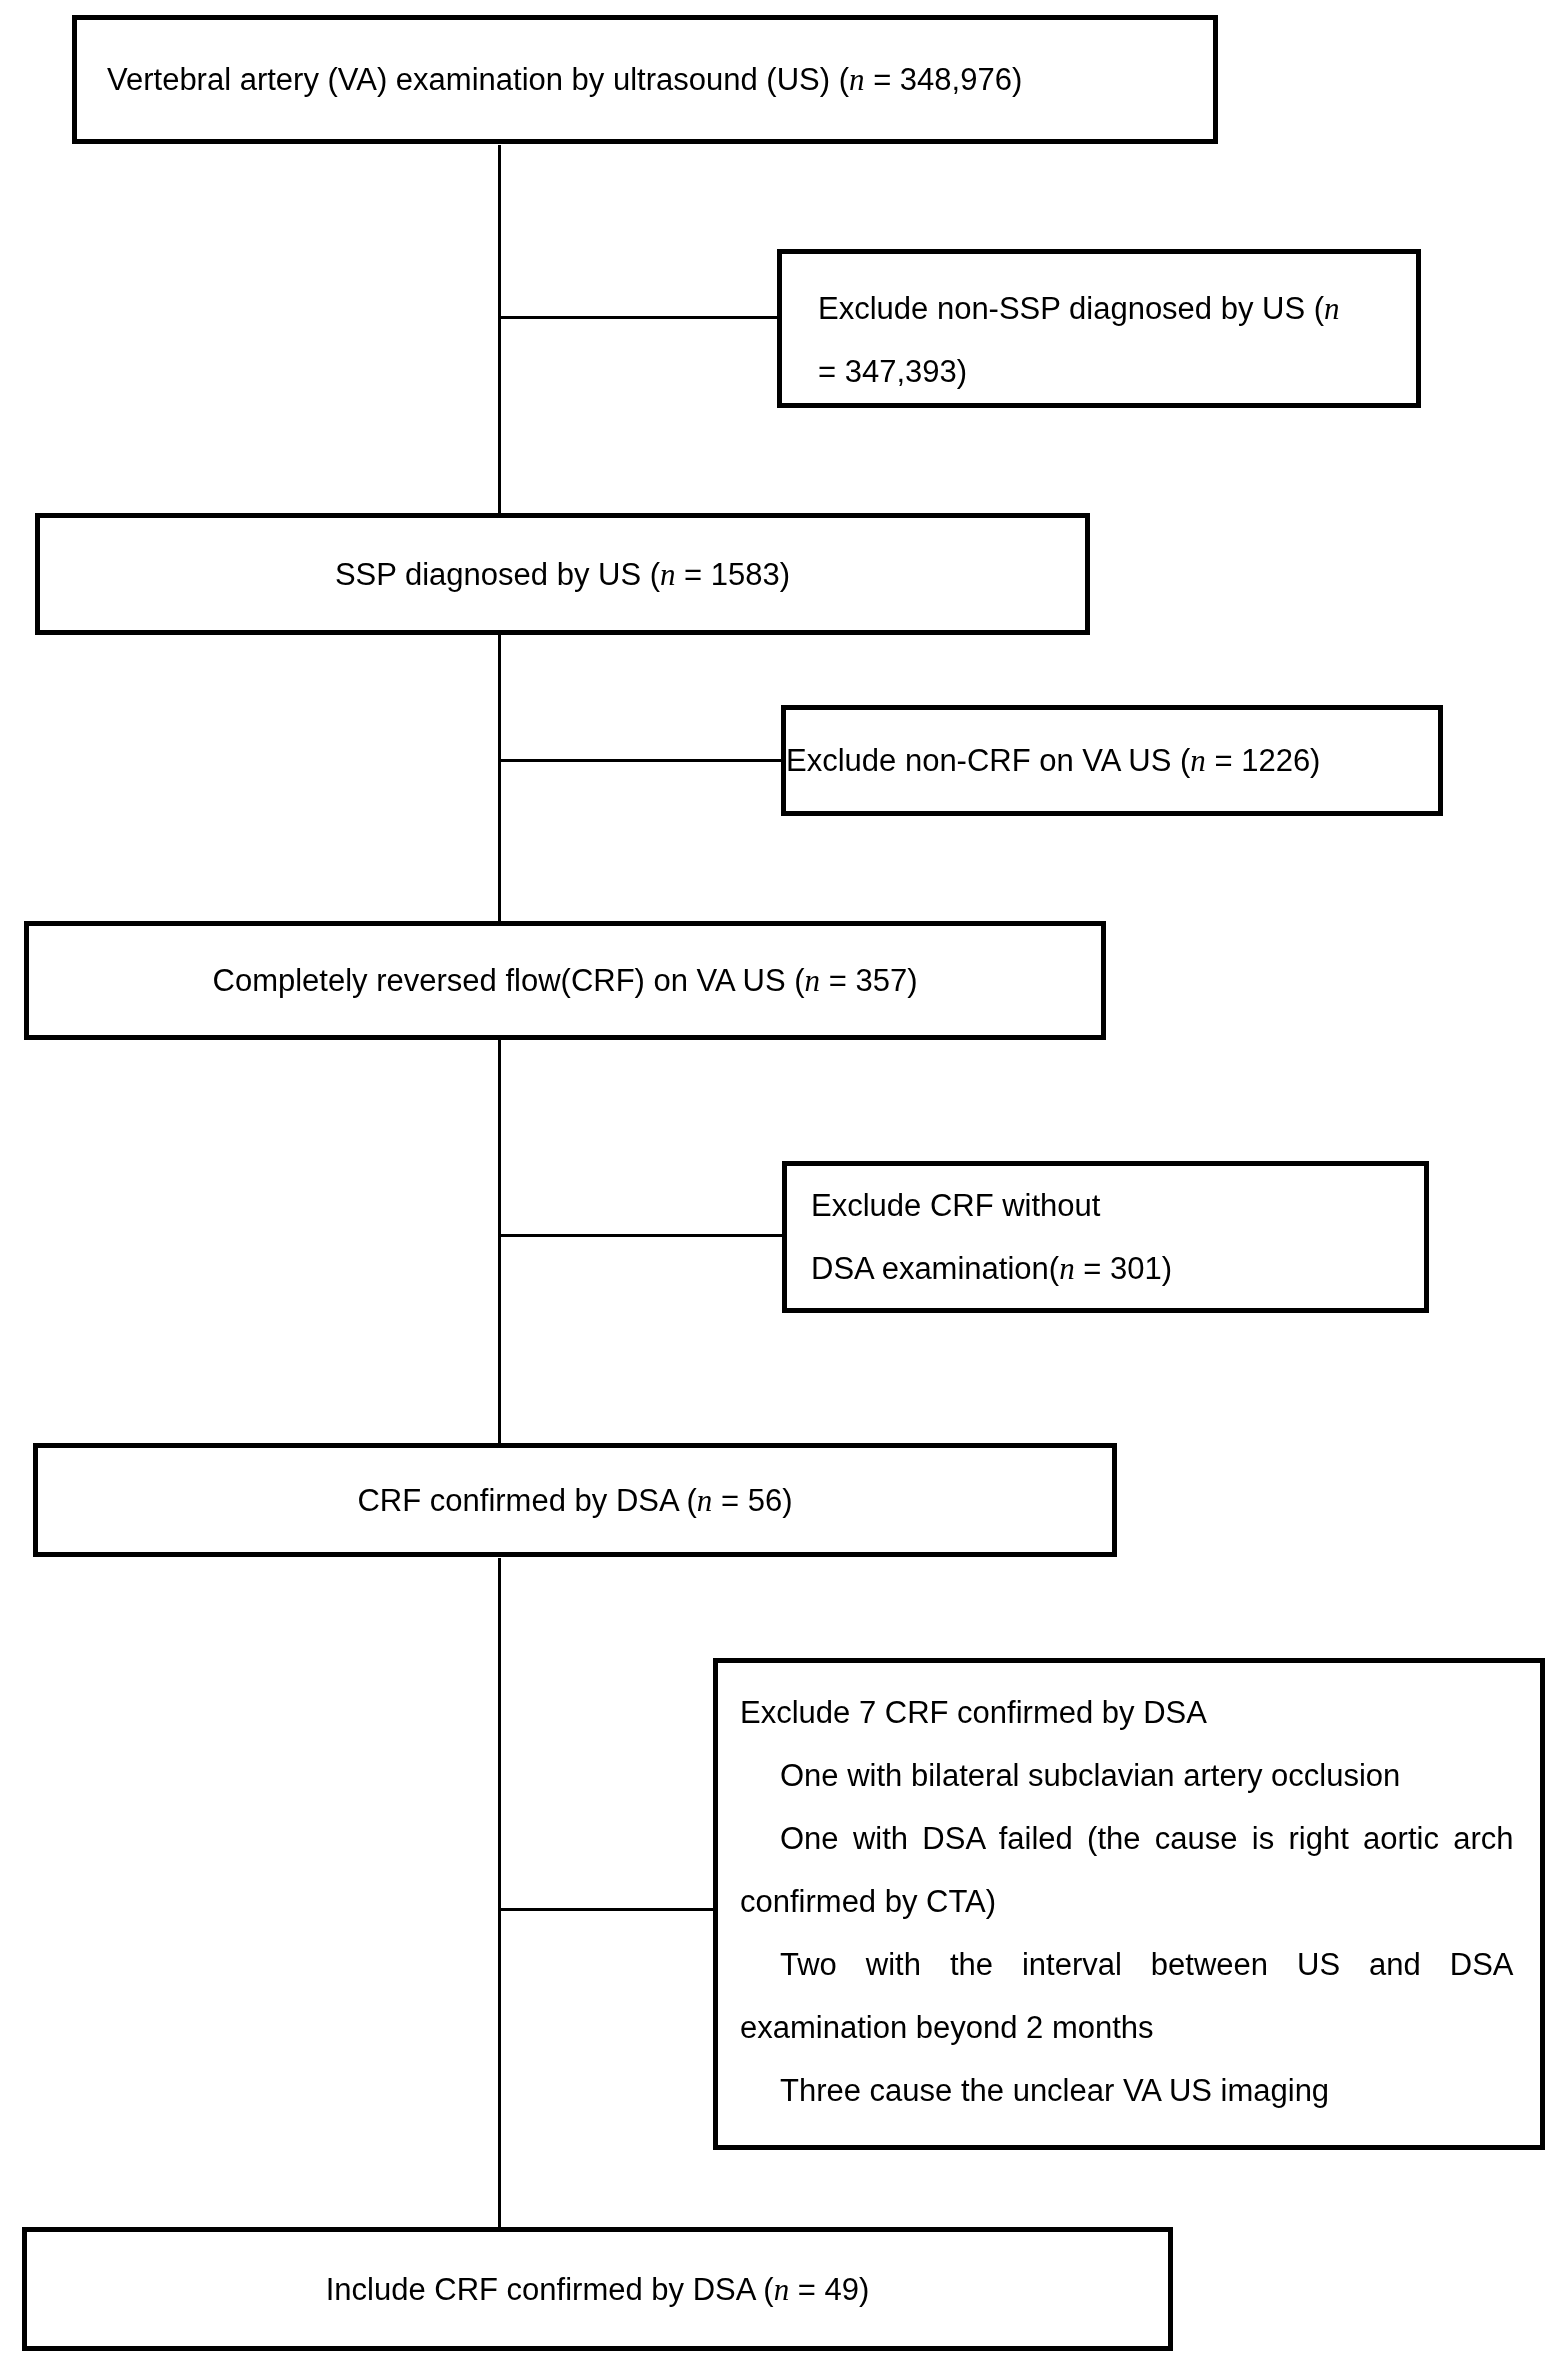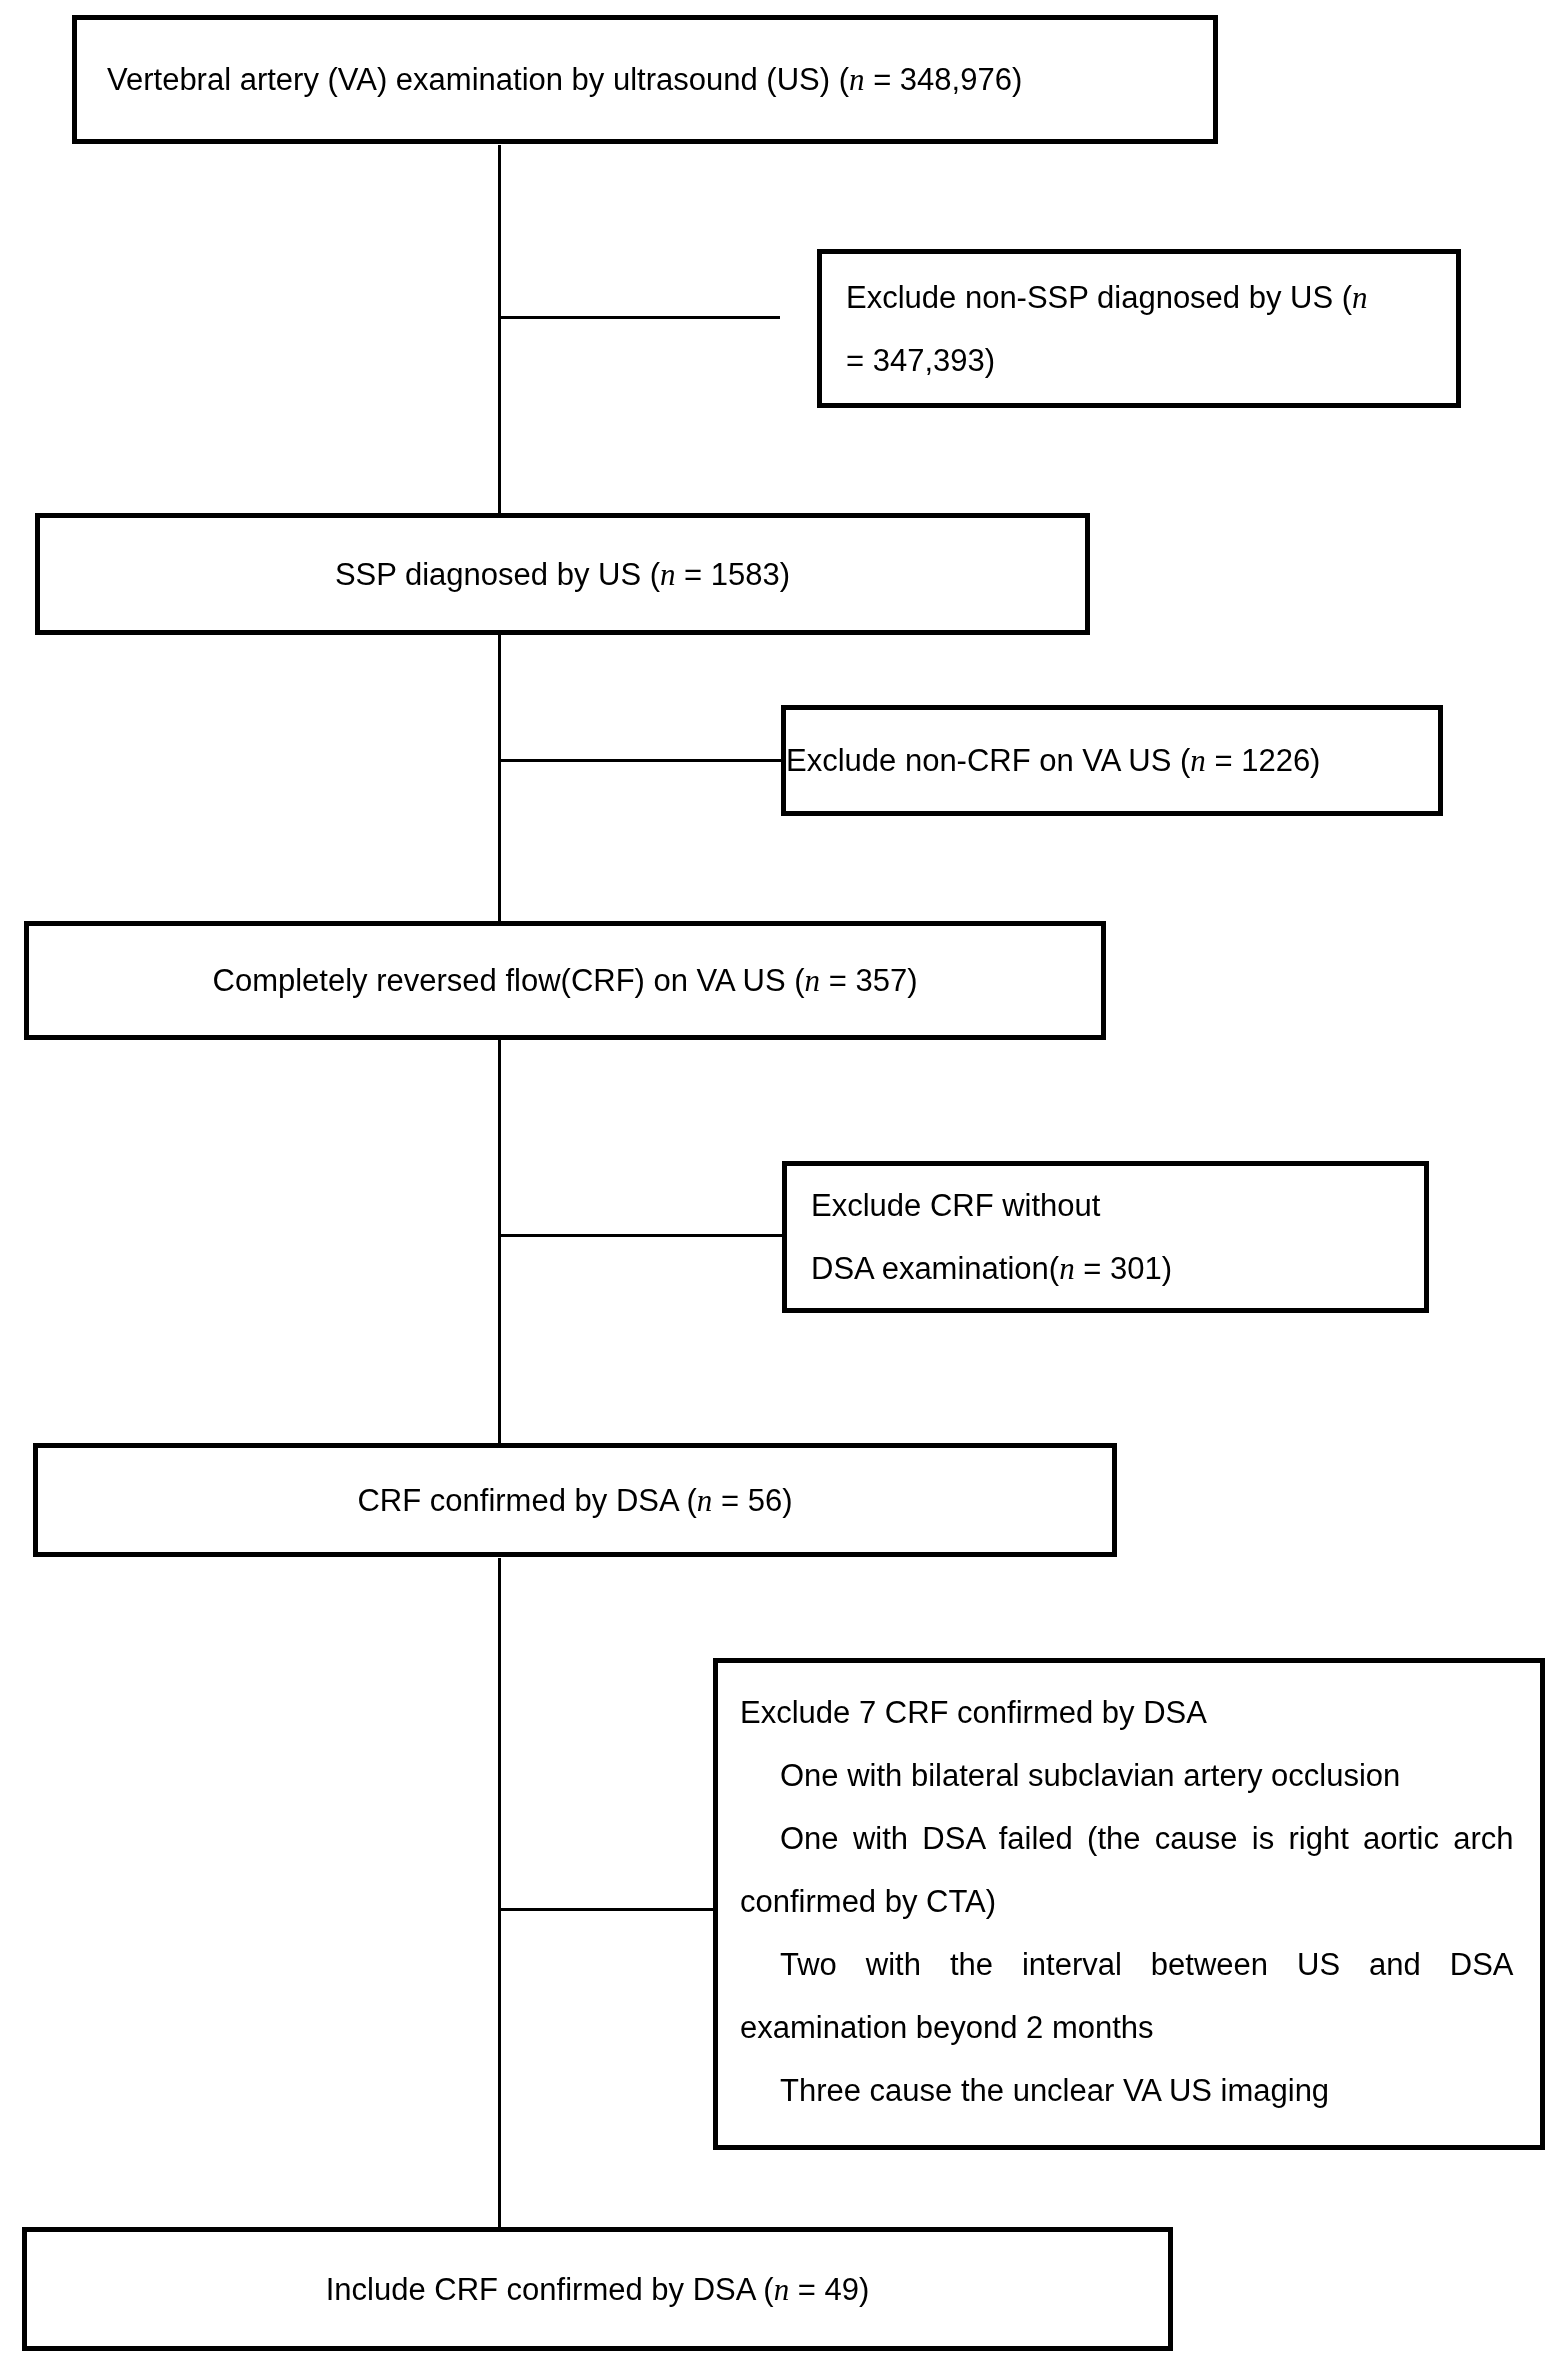--- a/index.html
+++ b/index.html
@@ -49,21 +49,21 @@
   .para-box p {
     margin: 0;
     padding: 0;
     line-height: 63px;
   }
   .para-box p.indent  { text-indent: 40px; }
   .para-box p.justify { text-align: justify; }
 
   
   #box-va-exam        { left: 72px;  top: 15.4px;   width: 1146px; height: 129px;  padding-left: 30px; padding-right: 9.7px; }
-  #box-exclude-nonssp { left: 817px; top: 249px;  width: 644px; height: 159px;  padding-left: 24px; padding-right: 14.5px; }
+  #box-exclude-nonssp { left: 777px; top: 249px;  width: 644px; height: 159px;  padding-left: 36px; padding-right: 14.5px; align-items: flex-end; }
   #box-ssp            { left: 35px;   top: 513px; width: 1055px; height: 122px;  padding-left: 9.7px; padding-right: 9.7px; }
   #box-exclude-noncrf { left: 781px; top: 705px; width: 662px; height: 111px;  padding-right: 14.5px; }
   #box-crf-vaus       { left: 24px;   top: 921px; width: 1082px; height: 119px;  padding-left: 9.7px; padding-right: 9.7px; }
   #box-exclude-nodsa  { left: 782px; top: 1161px; width: 647px; height: 152px;  padding-left: 24px; padding-right: 14.5px; }
   #box-crf-dsa        { left: 33px;   top: 1443px; width: 1084px; height: 114px;  padding-left: 9.7px; padding-right: 9.7px; }
   #box-exclude-seven  { left: 713px; top: 1658px; width: 832px; height: 492px; padding: 18.3px 26.5px 0 22px; }
   #box-include        { left: 22px;   top: 2227px; width: 1151px; height: 124px;  padding-left: 9.7px; padding-right: 9.7px; }
 
   #trunk-segment-1 { left: 498px; top: 145px;  width: 3.4px; height: 368px; }
   #trunk-segment-2 { left: 498px; top: 635px; width: 3.4px; height: 286px; }

